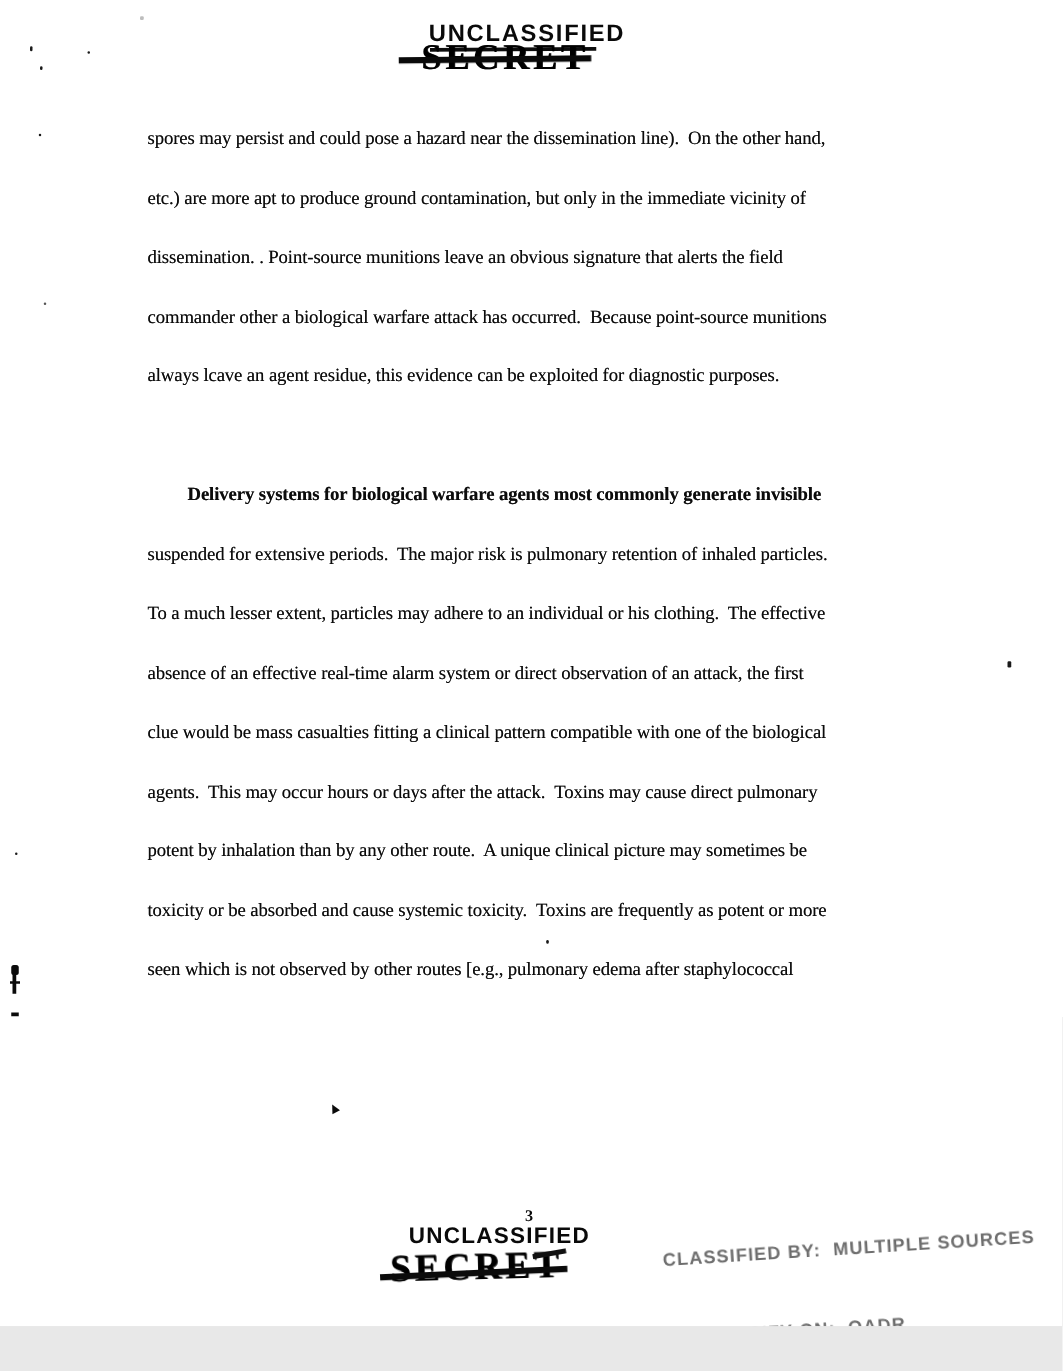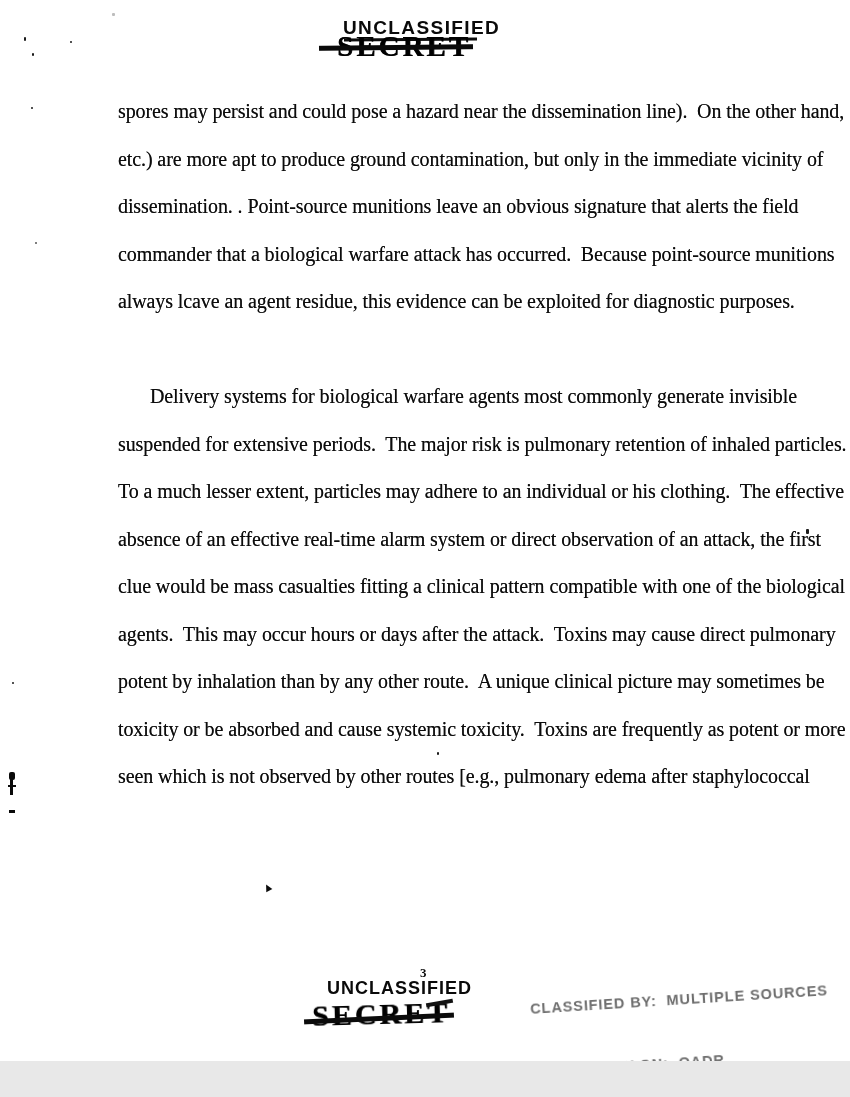--- a/index.html
+++ b/index.html
@@ -9,31 +9,31 @@
     background:#ffffff;
     overflow:hidden;
     font-family:"Liberation Serif", serif;
   }
   
   .body-text{
     position:absolute;
     left:118px;top:101px;
     width:642px;
     color:#0c0c0c;
-    font-size:20px;
+    font-size:15px;
     letter-spacing:-0.1px;
     text-shadow:0 0 0.45px rgba(0,0,0,0.65);
   }
   .line{
     height:47.5px;
     line-height:20px;
     white-space:pre;
   }
   .para-start{margin-top:47.5px;}
-  .indent{padding-left:32px;}
+  .indent{padding-left:32px;font-weight:bold;}
   
   .hdr-unclassified{
     position:absolute;left:343px;top:17px;
     font-family:"Liberation Sans", sans-serif;
     font-weight:bold;font-size:19px;letter-spacing:1.4px;
     color:#0a0a0a;white-space:pre;
   }
   .hdr-underline{
     position:absolute;left:344px;top:38px;width:133px;height:2.5px;
     background:#0d0d0d;transform:rotate(-0.4deg);
@@ -108,21 +108,21 @@
 
   <div class="hdr-unclassified">UNCLASSIFIED</div>
   <div class="hdr-underline"></div>
   <div class="stamp-secret hdr-secret">SECRET</div>
   <div class="hdr-secret-strike"></div>
 
   <div class="body-text">
     <div class="line">spores may persist and could pose a hazard near the dissemination line).  On the other hand,</div>
     <div class="line">etc.) are more apt to produce ground contamination, but only in the immediate vicinity of</div>
     <div class="line">dissemination. . Point-source munitions leave an obvious signature that alerts the field</div>
-    <div class="line">commander that a biological warfare attack has occurred.  Because point-source munitions</div>
+    <div class="line">commander other a biological warfare attack has occurred.  Because point-source munitions</div>
     <div class="line">always lcave an agent residue, this evidence can be exploited for diagnostic purposes.</div>
     <div class="line para-start indent">Delivery systems for biological warfare agents most commonly generate invisible</div>
     <div class="line">suspended for extensive periods.  The major risk is pulmonary retention of inhaled particles.</div>
     <div class="line">To a much lesser extent, particles may adhere to an individual or his clothing.  The effective</div>
     <div class="line">absence of an effective real-time alarm system or direct observation of an attack, the first</div>
     <div class="line">clue would be mass casualties fitting a clinical pattern compatible with one of the biological</div>
     <div class="line">agents.  This may occur hours or days after the attack.  Toxins may cause direct pulmonary</div>
     <div class="line">potent by inhalation than by any other route.  A unique clinical picture may sometimes be</div>
     <div class="line">toxicity or be absorbed and cause systemic toxicity.  Toxins are frequently as potent or more</div>
     <div class="line">seen which is not observed by other routes [e.g., pulmonary edema after staphylococcal</div>

